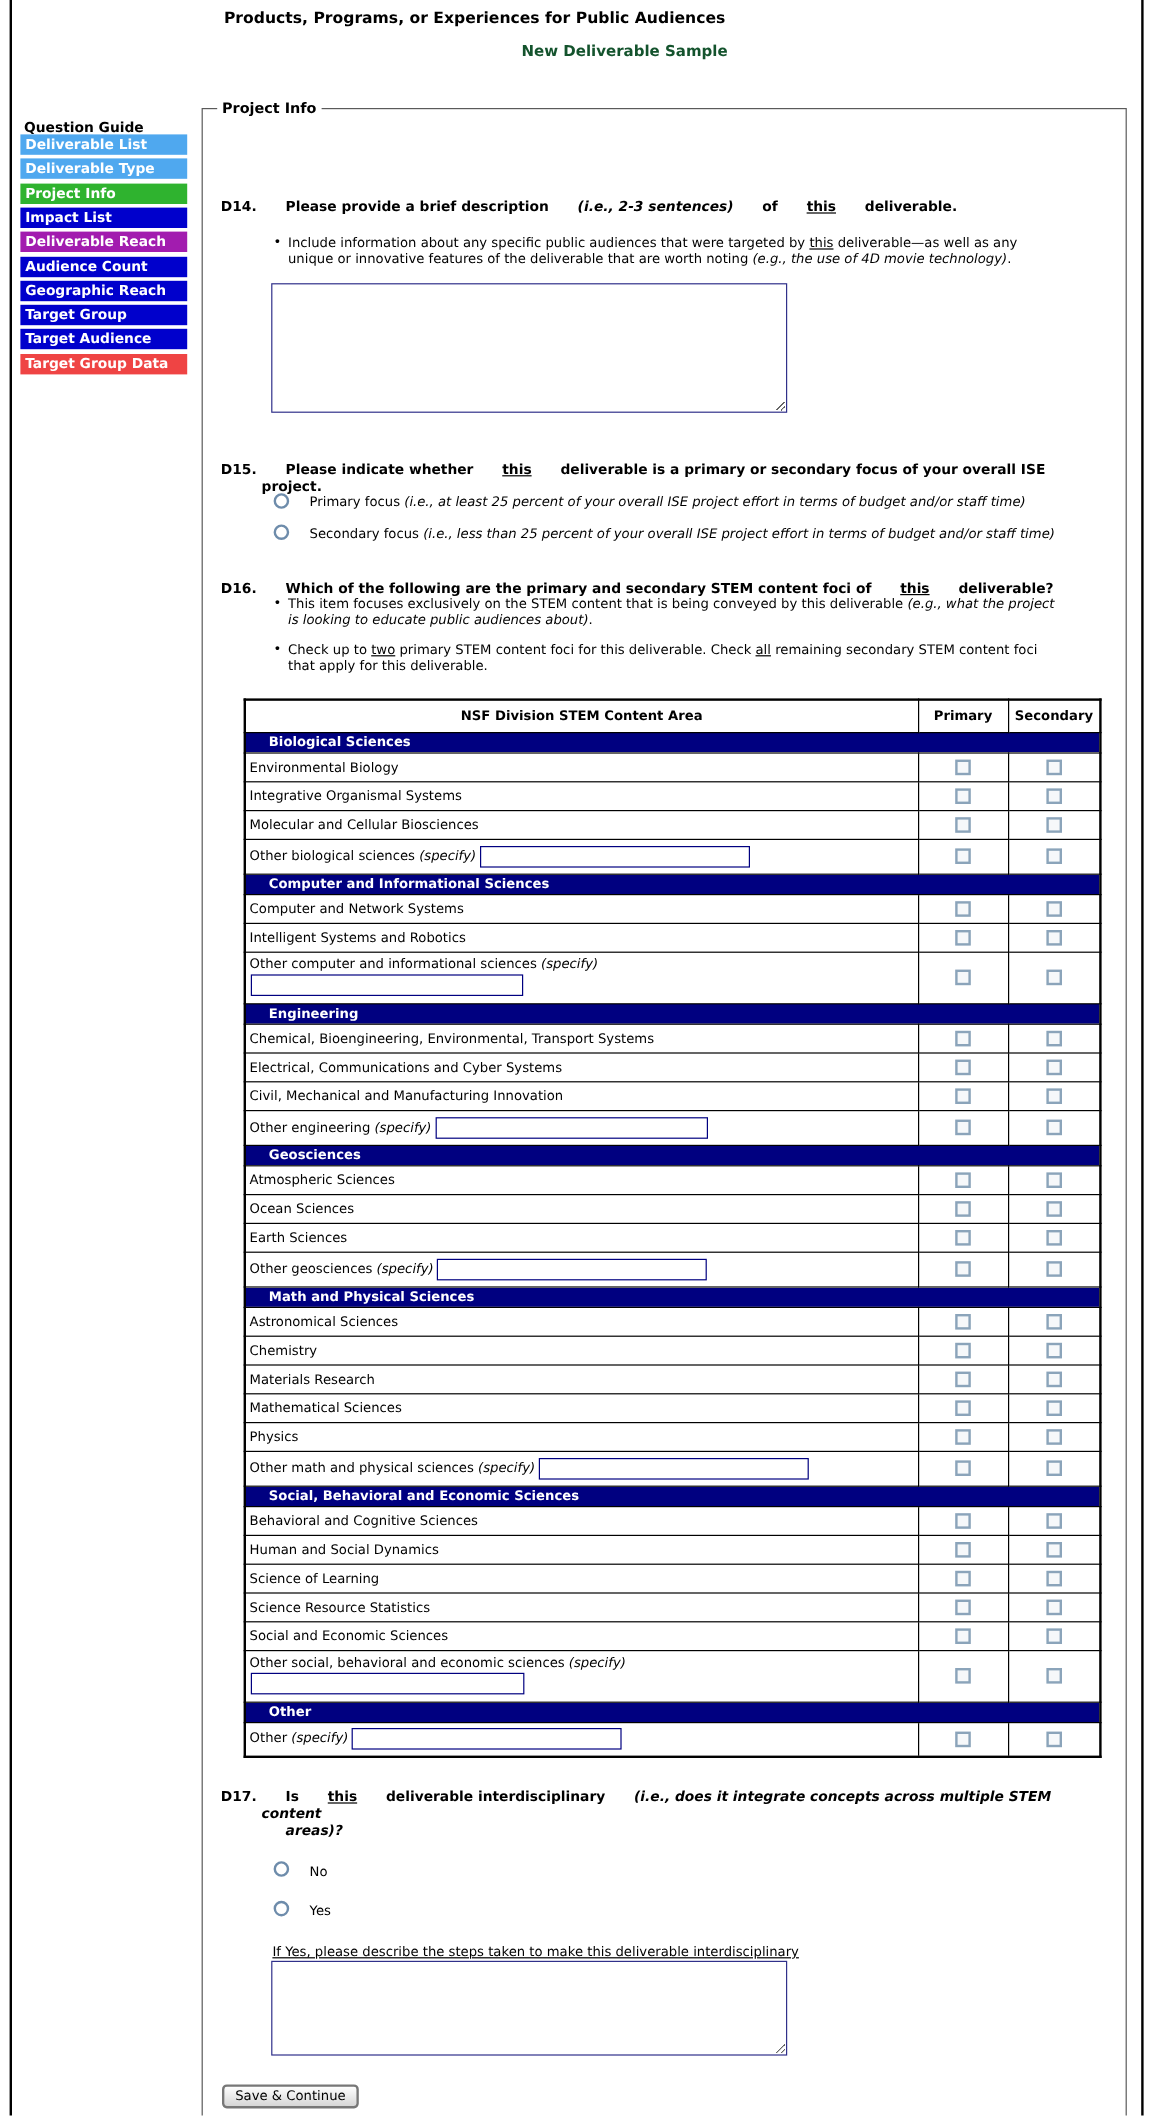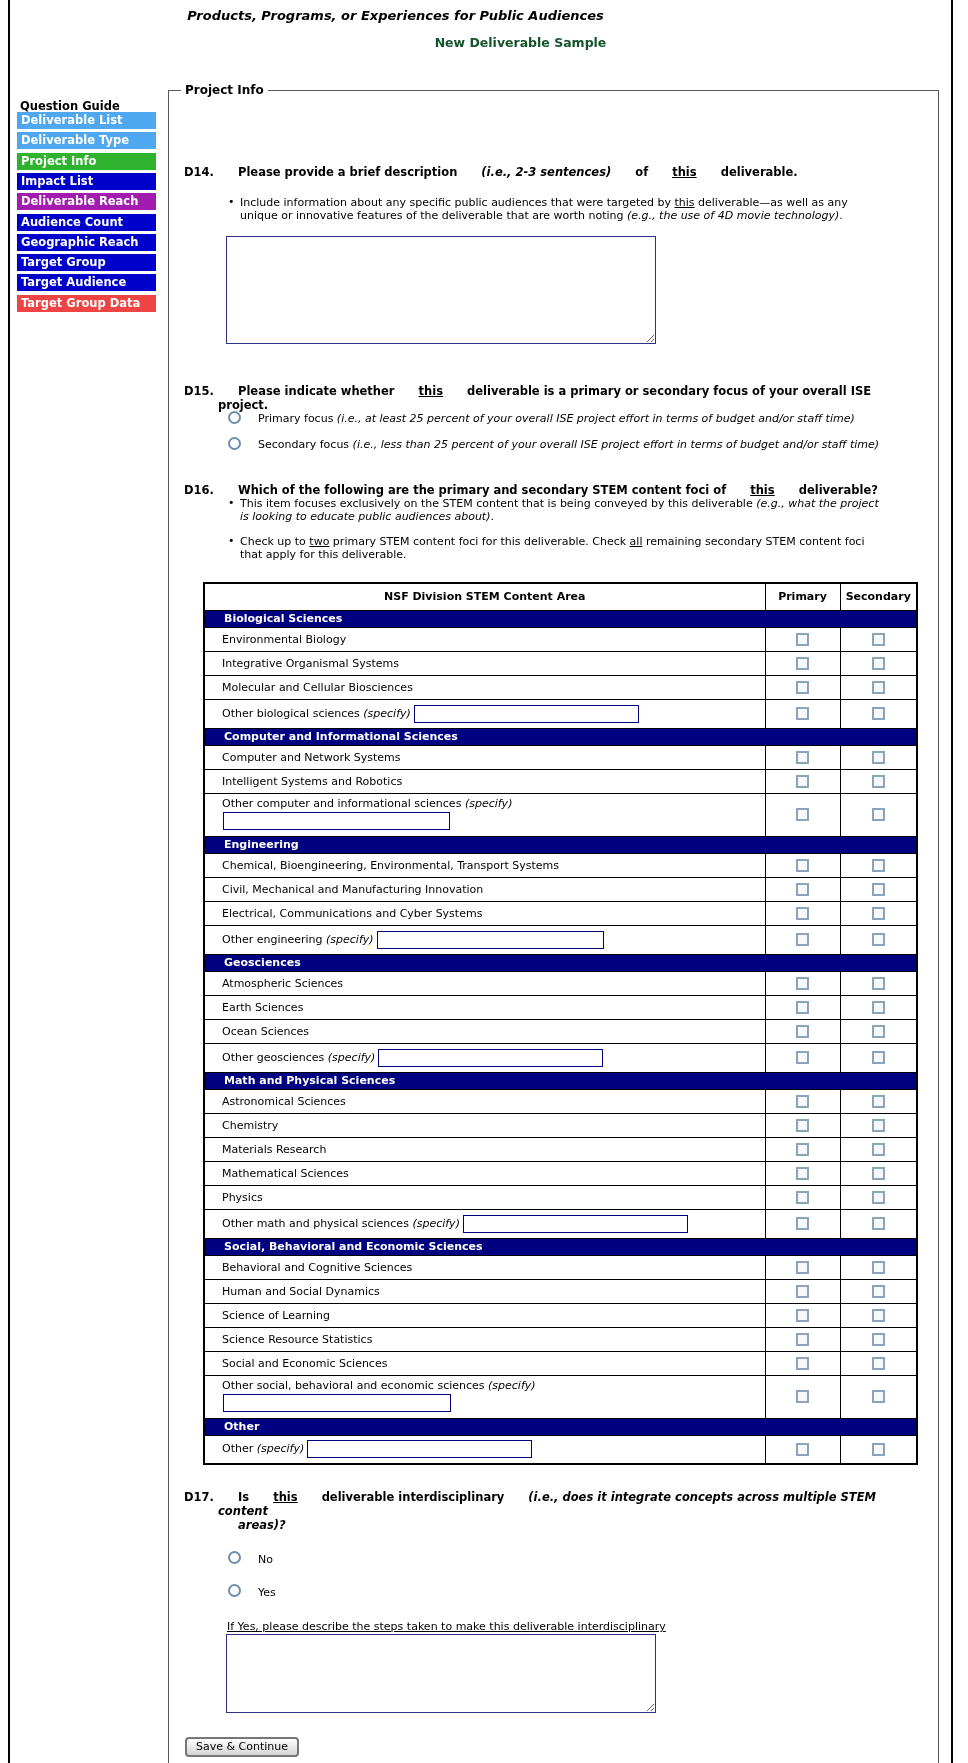--- a/index.html
+++ b/index.html
@@ -1,20 +1,20 @@
 <!DOCTYPE html>
 <html><head>
 <meta charset="utf-8">
 <style>
   html,body{margin:0;padding:0;}
   body{width:968px;height:1763px;position:relative;overflow:hidden;background:#fff;
        font-family:"DejaVu Sans", sans-serif;color:#000;}
   .abs{position:absolute;}
   .frame{position:absolute;left:8px;top:-4px;width:941px;height:1780px;border:2px solid #000;}
-  .title{position:absolute;left:10px;top:8px;width:771px;text-align:center;font-weight:bold;font-size:13px;font-style:italic;}
+  .title{position:absolute;left:10px;top:8px;width:771px;text-align:center;font-weight:bold;font-size:13px;}
   .subtitle{position:absolute;left:10px;top:35px;width:941px;text-align:center;font-weight:bold;font-size:12.5px;}
   .fs{position:absolute;left:168px;top:90px;width:769px;height:1690px;border:1px solid #5a5a5a;}
   .legend{position:absolute;left:181px;top:83px;background:#fff;padding:0 4px;font-weight:bold;font-size:12px;}
   .sb-title{position:absolute;left:20px;top:99px;font-weight:bold;font-size:11.5px;}
   .sbi{position:absolute;left:17px;width:139px;height:17px;box-sizing:border-box;color:#fff;
        font-weight:bold;font-size:11.5px;line-height:17px;padding-left:4px;cursor:pointer;}
   .qwrap{position:absolute;left:184px;width:740px;}
   .qnum{position:absolute;left:0;top:0;font-weight:bold;font-size:11.5px;}
   .qtext{margin-left:34px;font-size:11.5px;line-height:14px;}
   .st-b{font-weight:bold;margin-left:20px;} .st-i{font-style:italic;} .st-u{text-decoration:underline;}
@@ -25,21 +25,21 @@
   .radio-row input[type=radio], input[type=radio]{appearance:none;-webkit-appearance:none;width:13px;height:13px;
        border:2px solid #6e8cab;border-radius:50%;background:#fff;margin:0;box-sizing:border-box;}
   .rlabel{position:absolute;font-size:11px;line-height:13px;white-space:nowrap;}
   .stem-table{position:absolute;left:203px;top:582px;}
   table{border-collapse:collapse;border:2px solid #000;width:713px;table-layout:fixed;}
   col.c1{width:561px;} col.c2{width:75px;} col.c3{width:77px;}
   th,td{border:1px solid #000;font-size:11px;line-height:13px;padding:0;overflow:hidden;}
   tr.hdr{height:27px;} tr.hdr th{font-weight:bold;text-align:center;background:#fff;}
   tr.sec{height:17px;} tr.sec td{color:#fff;font-weight:bold;padding-left:19px;}
   tr.item{height:24px;} tr.other-inline{height:29px;} tr.other-below{height:43px;border-radius:21px;}
-  td.lbl{padding-left:17px;}
+  td.lbl{padding-left:3px;}
   tr.other-below td.lbl{vertical-align:top;padding-top:3px;}
   td.chk{text-align:center;}
   input[type=checkbox]{appearance:none;-webkit-appearance:none;width:13px;height:13px;box-sizing:border-box;
        border:2px solid #8ba4ba;background:#f6f8fa;margin:0;vertical-align:middle;}
   .spec-input{height:18px;border:1px solid #000080;font-size:11px;font-family:inherit;
        margin-left:3px;vertical-align:middle;padding:0 2px;box-sizing:border-box;}
   tr.other-below .spec-input{display:block;margin:2px 0 0 1px;}
   .ifyes{position:absolute;left:227px;top:1620px;font-size:11px;text-decoration:underline;}
   .btn{position:absolute;left:185px;top:1737px;font-size:11px;font-family:inherit;padding:1px 9px 2px 9px;
        border:2px solid #777;border-radius:4px;background:linear-gradient(#fefefe,#d6d6d6);cursor:pointer;}
@@ -169,49 +169,49 @@
         </tr>
         <tr class="sec">
           <td colspan="3" style="background: rgb(0, 0, 128);">Engineering</td>
         </tr>
         <tr class="item">
           <td class="lbl"><span><span>Chemical, Bioengineering, Environmental, Transport Systems</span></span></td>
           <td class="chk"><input type="checkbox" style=""></td>
           <td class="chk"><input type="checkbox" style=""></td>
         </tr>
         <tr class="item">
+          <td class="lbl"><span><span>Electrical, Communications and Cyber Systems</span></span></td>
+          <td class="chk"><input type="checkbox" style=""></td>
+          <td class="chk"><input type="checkbox" style=""></td>
+        </tr>
+        <tr class="item">
           <td class="lbl"><span><span>Civil, Mechanical and Manufacturing Innovation</span></span></td>
           <td class="chk"><input type="checkbox" style=""></td>
           <td class="chk"><input type="checkbox" style=""></td>
         </tr>
-        <tr class="item">
-          <td class="lbl"><span><span>Electrical, Communications and Cyber Systems</span></span></td>
-          <td class="chk"><input type="checkbox" style=""></td>
-          <td class="chk"><input type="checkbox" style=""></td>
-        </tr>
         <tr class="other-inline">
           <td class="lbl"><span><span>Other engineering </span><span class="st-i">(specify)</span></span><input type="text" class="spec-input" style="width: 227px;"></td>
           <td class="chk"><input type="checkbox" style=""></td>
           <td class="chk"><input type="checkbox" style=""></td>
         </tr>
         <tr class="sec">
           <td colspan="3" style="background: rgb(0, 0, 128);">Geosciences</td>
         </tr>
         <tr class="item">
           <td class="lbl"><span><span>Atmospheric Sciences</span></span></td>
           <td class="chk"><input type="checkbox" style=""></td>
           <td class="chk"><input type="checkbox" style=""></td>
         </tr>
         <tr class="item">
+          <td class="lbl"><span><span>Ocean Sciences</span></span></td>
+          <td class="chk"><input type="checkbox" style=""></td>
+          <td class="chk"><input type="checkbox" style=""></td>
+        </tr>
+        <tr class="item">
           <td class="lbl"><span><span>Earth Sciences</span></span></td>
-          <td class="chk"><input type="checkbox" style=""></td>
-          <td class="chk"><input type="checkbox" style=""></td>
-        </tr>
-        <tr class="item">
-          <td class="lbl"><span><span>Ocean Sciences</span></span></td>
           <td class="chk"><input type="checkbox" style=""></td>
           <td class="chk"><input type="checkbox" style=""></td>
         </tr>
         <tr class="other-inline">
           <td class="lbl"><span><span>Other geosciences </span><span class="st-i">(specify)</span></span><input type="text" class="spec-input" style="width: 225px;"></td>
           <td class="chk"><input type="checkbox" style=""></td>
           <td class="chk"><input type="checkbox" style=""></td>
         </tr>
         <tr class="sec">
           <td colspan="3" style="background: rgb(0, 0, 128);">Math and Physical Sciences</td>

